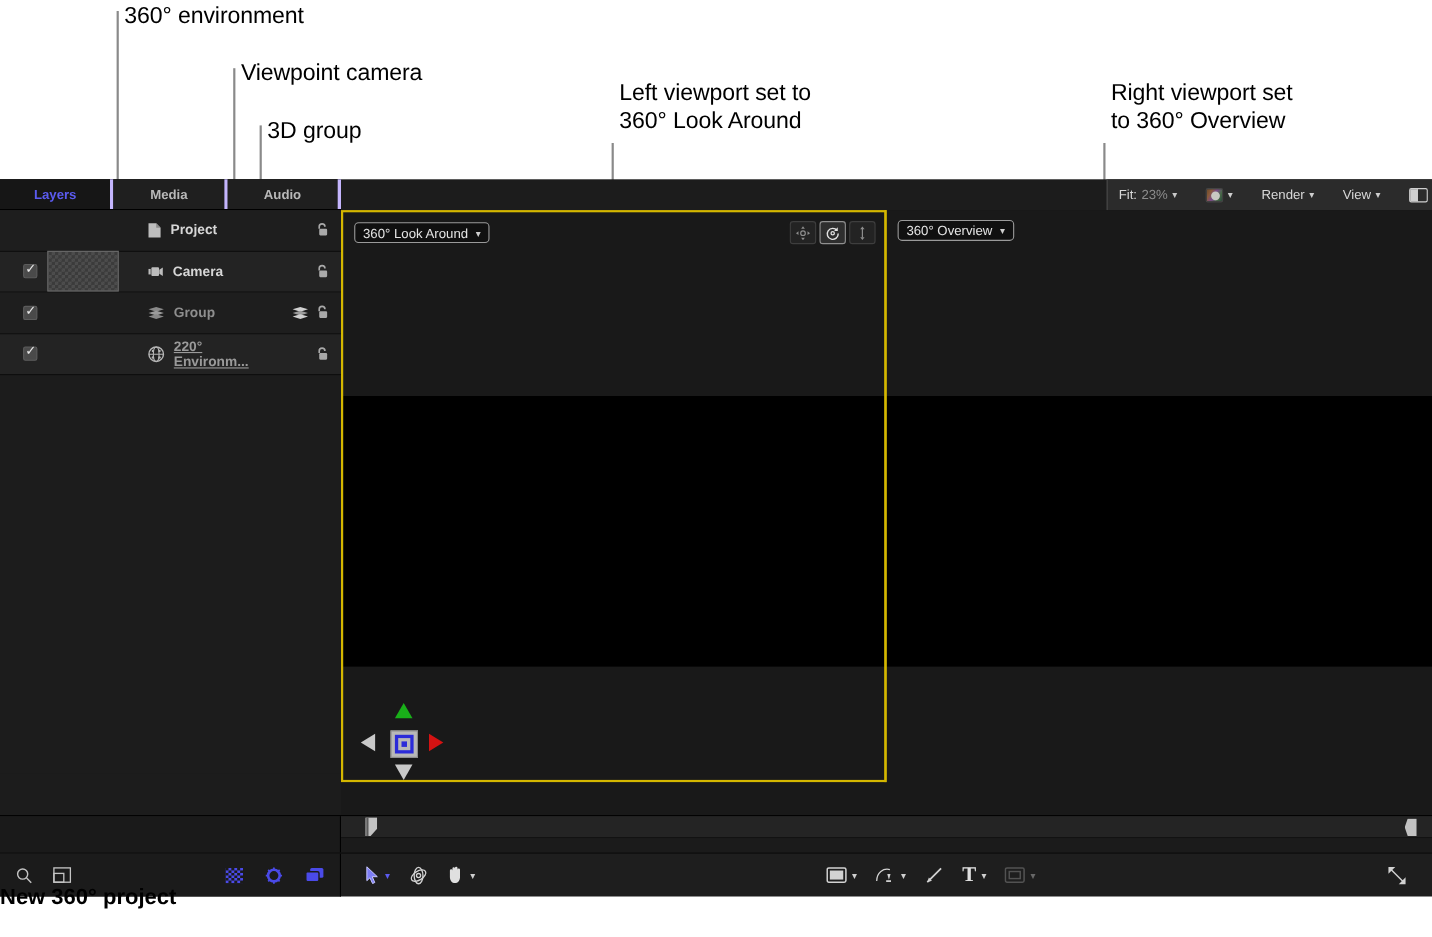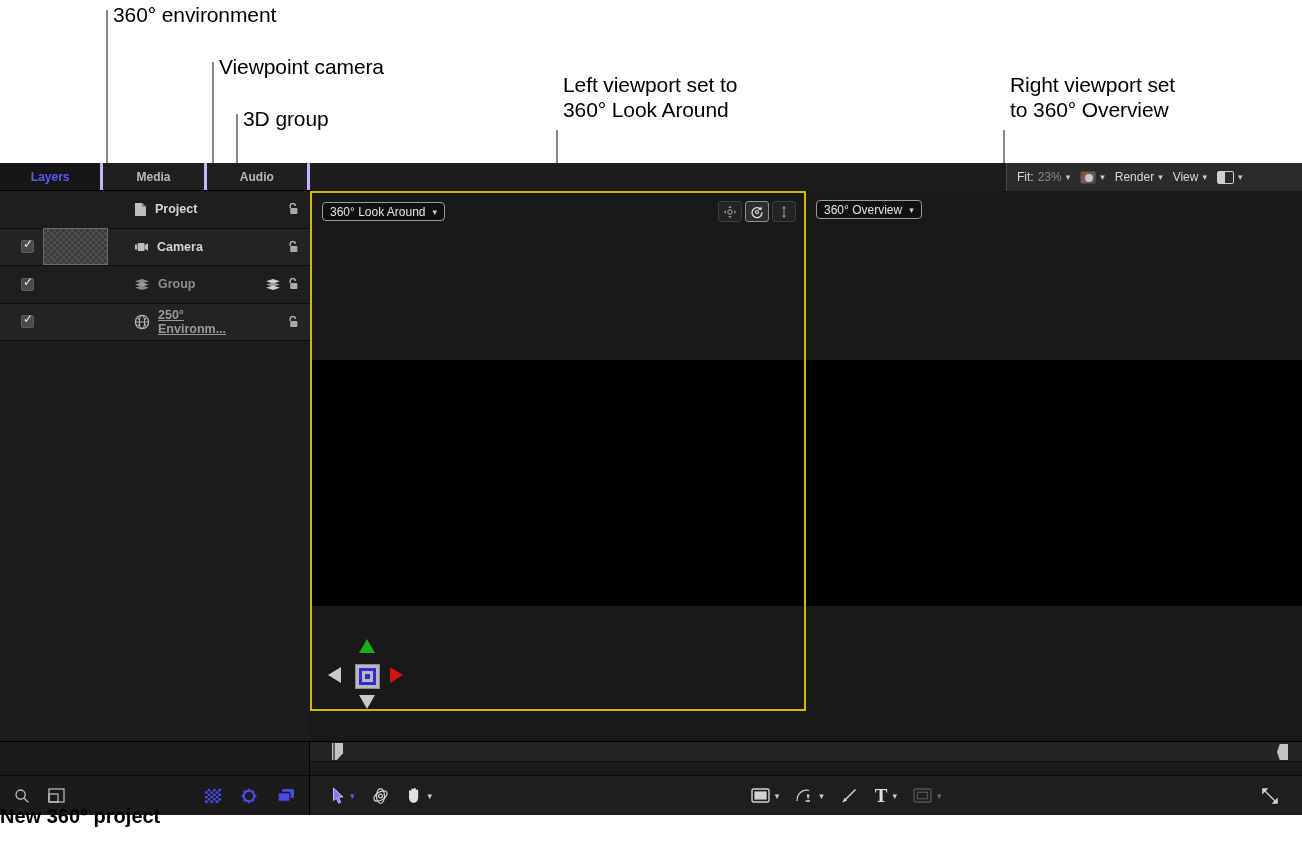--- a/index.html
+++ b/index.html
@@ -55,21 +55,21 @@
     border-right: 3px solid #c4b5fd;
     background: #1f1f1f;
   }
   .tab.active { color: #5b5bf0; background:#161616; }
 
   .toolbar-right {
     position: absolute; left: 1006px; top: 0;
     width: 296px; height: 28px;
     background: #2b2b2b;
     display: flex; align-items: center;
-    gap: 10px;
+    gap: 26px;
     padding-left: 10px;
     border-left: 1px solid #4a4a4a;
     color: #d8d8d8; font-size: 12px;
   }
   .tr-item { display:flex; align-items:center; gap:4px; cursor: default; }
   .fit-label { color:#d8d8d8; }
   .fit-val { color:#8c8c8c; }
   .stepper { display:inline-block; font-size:9px; line-height:9px; color:#c9c9c9; }
   .chev { font-size: 9px; color:#cfcfcf; }
   .swatch {
@@ -371,21 +371,21 @@
             <svg width="16" height="16" viewBox="0 0 16 16">
                 <circle cx="8" cy="8" r="6.6" fill="none" stroke="#b5b5b5" stroke-width="1.3"></circle>
                 <ellipse cx="8" cy="8" rx="2.6" ry="6.6" fill="none" stroke="#b5b5b5" stroke-width="1"></ellipse>
                 <line x1="1.4" y1="8" x2="14.6" y2="8" stroke="#b5b5b5" stroke-width="1"></line>
                 <circle cx="5" cy="5" r="1.1" fill="#b5b5b5"></circle>
                 <circle cx="11" cy="5" r="1.1" fill="#b5b5b5"></circle>
                 <circle cx="5" cy="11" r="1.1" fill="#b5b5b5"></circle>
                 <circle cx="11" cy="11" r="1.1" fill="#b5b5b5"></circle>
               </svg>
           </span>
-          <span class="lname ul">250° Environm...</span>
+          <span class="lname ul">220° Environm...</span>
         </div>
         <div class="right-cell">
           <span class="icn">
             <svg width="13" height="14" viewBox="0 0 13 14">
                 <path d="M4.2 6V4.1a2.6 2.6 0 0 1 5.2 0" fill="none" stroke="#a9a9a9" stroke-width="1.5"></path>
                 <rect x="4.2" y="6" width="7.2" height="6" rx="1" fill="#a9a9a9"></rect>
               </svg>
           </span>
         </div>
       </div>

